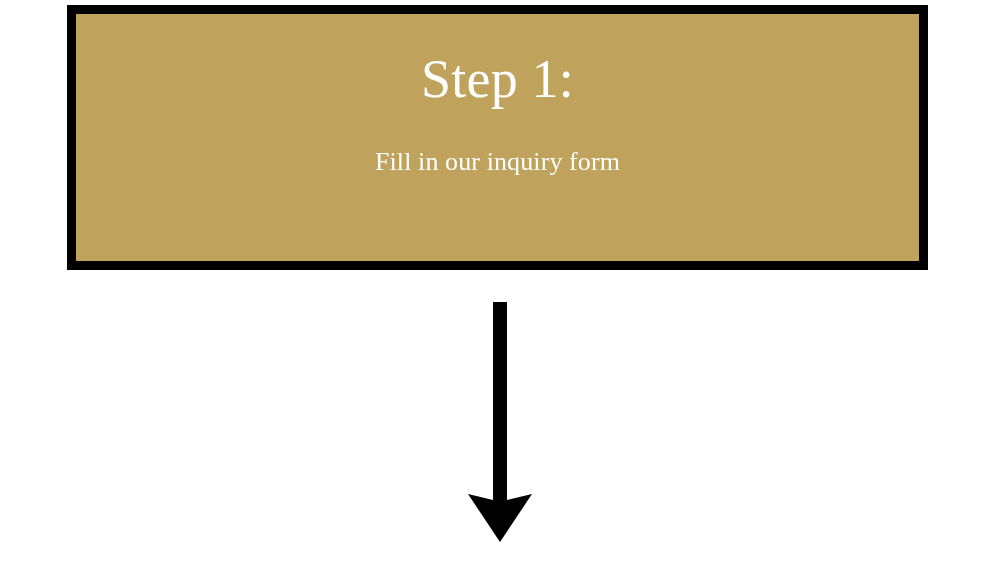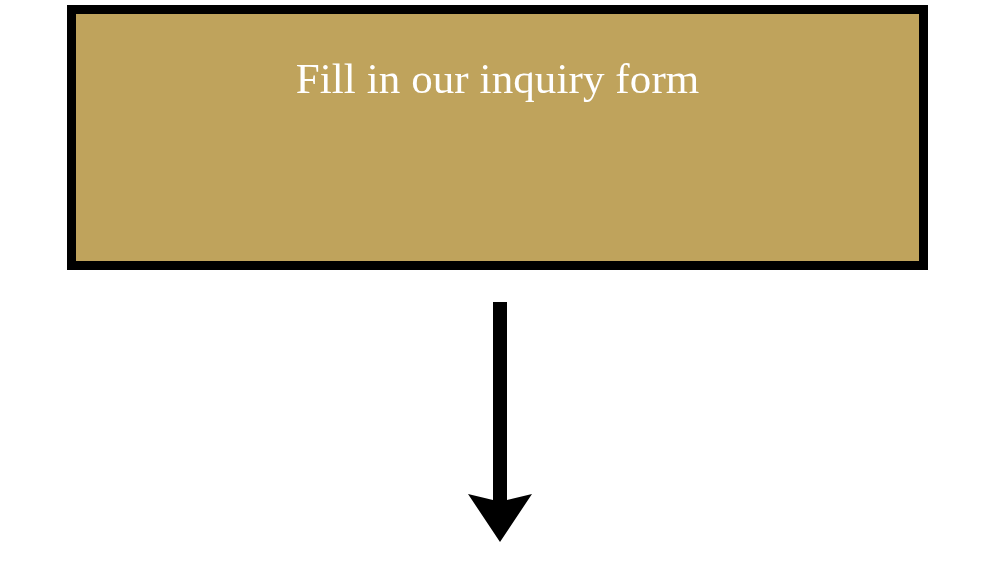--- a/index.html
+++ b/index.html
@@ -42,21 +42,21 @@
     line-height: 1;
     letter-spacing: 0.2px;
     margin-top: 38px;
     text-align: center;
     white-space: nowrap;
   }
 
   .step-card-subtitle {
     color: #ffffff;
     font-family: "Liberation Serif", "DejaVu Serif", serif;
-    font-size: 43px;
+    font-size: 26px;
     font-weight: 400;
     line-height: 1;
     letter-spacing: 0.1px;
     margin-top: 43px;
     text-align: center;
     white-space: nowrap;
   }
 
   
   .flow-arrow {
@@ -72,20 +72,21 @@
     width: 80px;
     height: 252px;
   }
 </style>
 </head>
 <body>
 
 <div id="canvas">
 
   <div class="step-card">
+    <div class="step-card-title">Step 1:</div>
     <div class="step-card-subtitle">Fill in our inquiry form</div>
   </div>
 
   <div class="flow-arrow">
     <svg viewBox="0 0 80 252" xmlns="http://www.w3.org/2000/svg" aria-hidden="true">
 
       <rect x="33" y="6" width="14" height="198" fill="#000000"></rect>
 
       <path d="M 8 198 L 33 204 L 33 188 L 47 188 L 47 204 L 72 198 L 40 246 Z" fill="#000000"></path>
     </svg>

